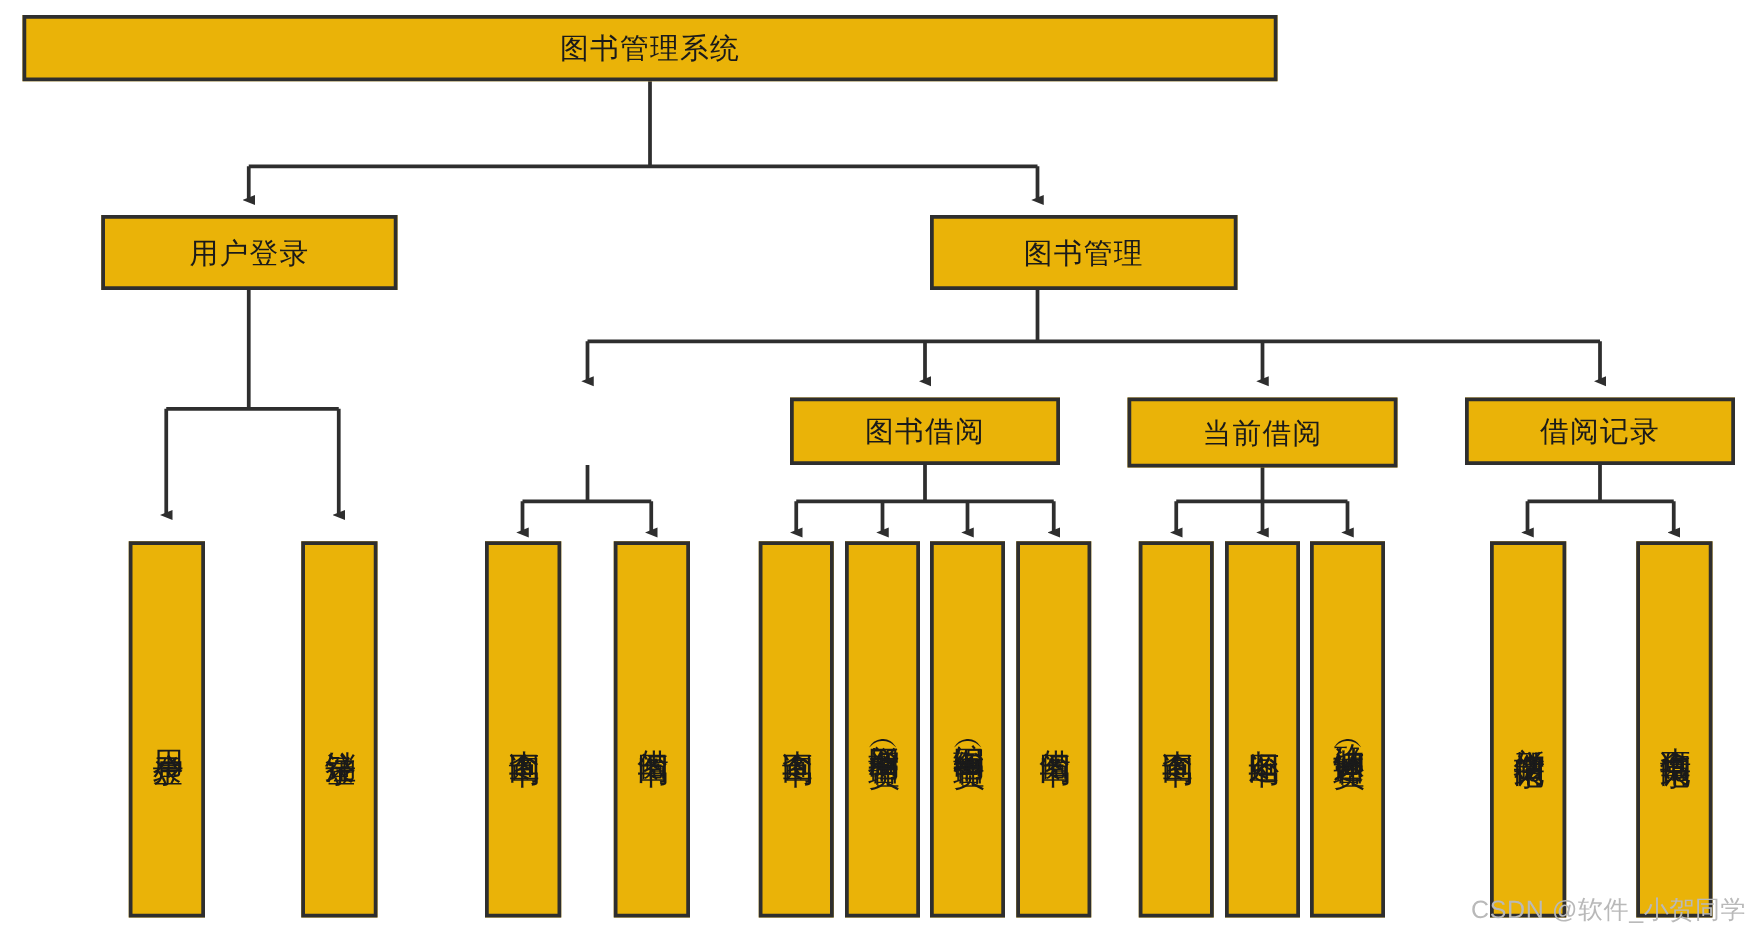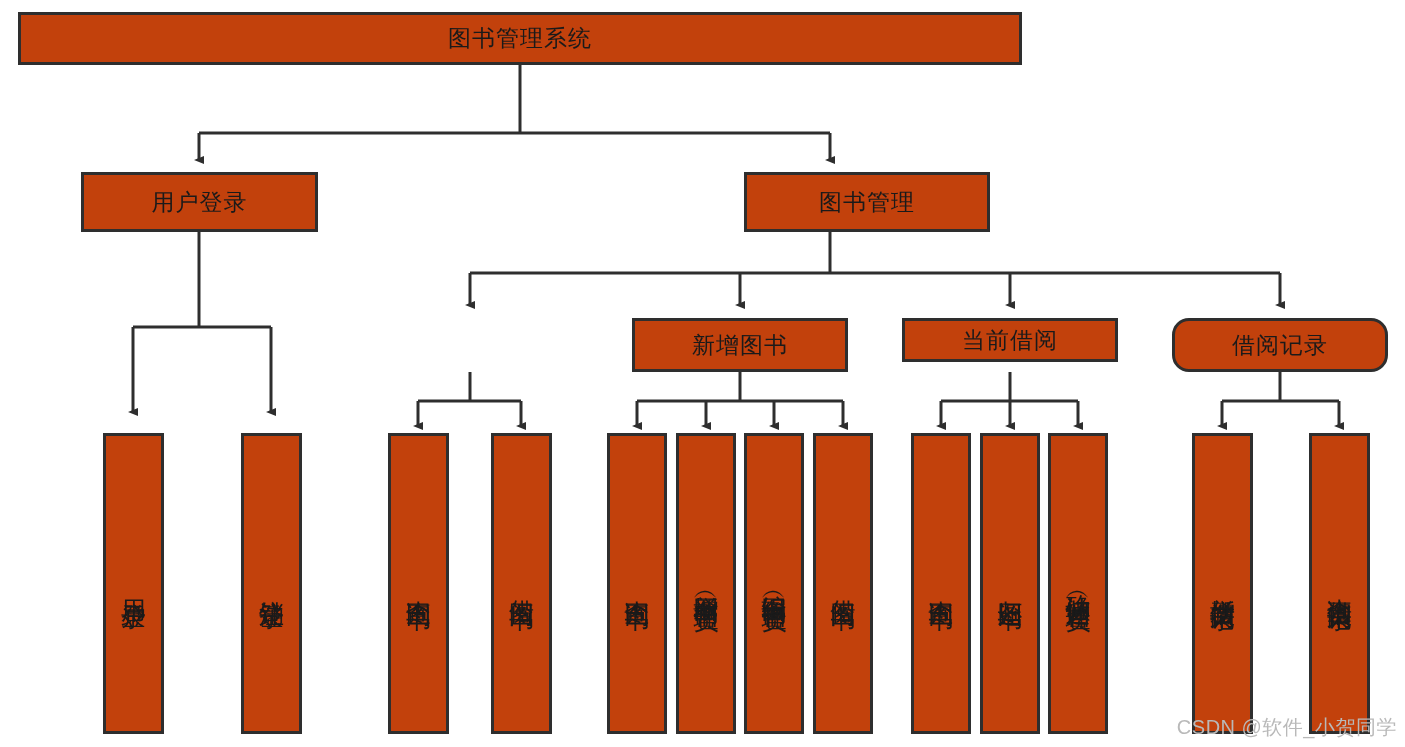--- a/index.html
+++ b/index.html
@@ -22,21 +22,21 @@
     left: 0;
     top: 0;
     width: 1405px;
     height: 747px;
     pointer-events: none;
   }
   .node {
     position: absolute;
     box-sizing: border-box;
     border: 3px solid #2e2e2e;
-    background: #c2410c;
+    background: #eab308;
     display: flex;
     align-items: center;
     justify-content: center;
     color: #1a1a1a;
   }
   .node.horiz {
     font-size: 23px;
     letter-spacing: 1px;
   }
   .node.vert {
@@ -122,26 +122,26 @@
   </div>
 
   <div class="node horiz" style="left:81px; top:172px; width:237px; height:60px;">
     <span>用户登录</span>
   </div>
   <div class="node horiz" style="left:744px; top:172px; width:246px; height:60px;">
     <span>图书管理</span>
   </div>
 
   <div class="node horiz" style="left:632px; top:318px; width:216px; height:54px;">
-    <span>新增图书</span>
+    <span>图书借阅</span>
   </div>
-  <div class="node horiz" style="left:902px; top:318px; width:216px; height:44px;">
+  <div class="node horiz" style="left:902px; top:318px; width:216px; height:56px;">
     <span>当前借阅</span>
   </div>
-  <div class="node horiz" style="left:1172px; top:318px; width:216px; height:54px;border-radius:17px;">
+  <div class="node horiz" style="left:1172px; top:318px; width:216px; height:54px;">
     <span>借阅记录</span>
   </div>
 
   <div class="node vert" style="left:103px; top:433px; width:61px; height:301px;">
     <span class="vlabel">用户登录</span>
   </div>
   <div class="node vert" style="left:241px; top:433px; width:61px; height:301px;">
     <span class="vlabel">注销登录</span>
   </div>
 

